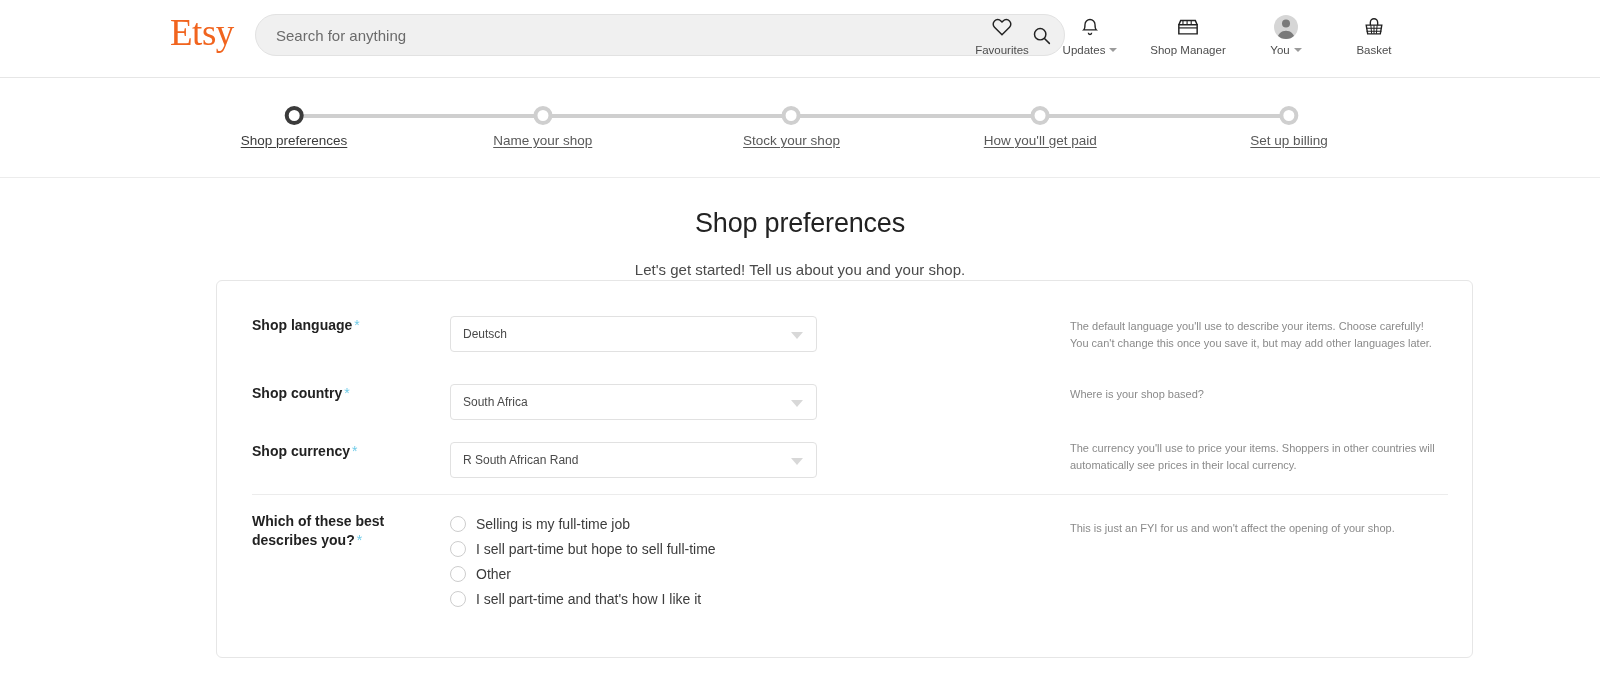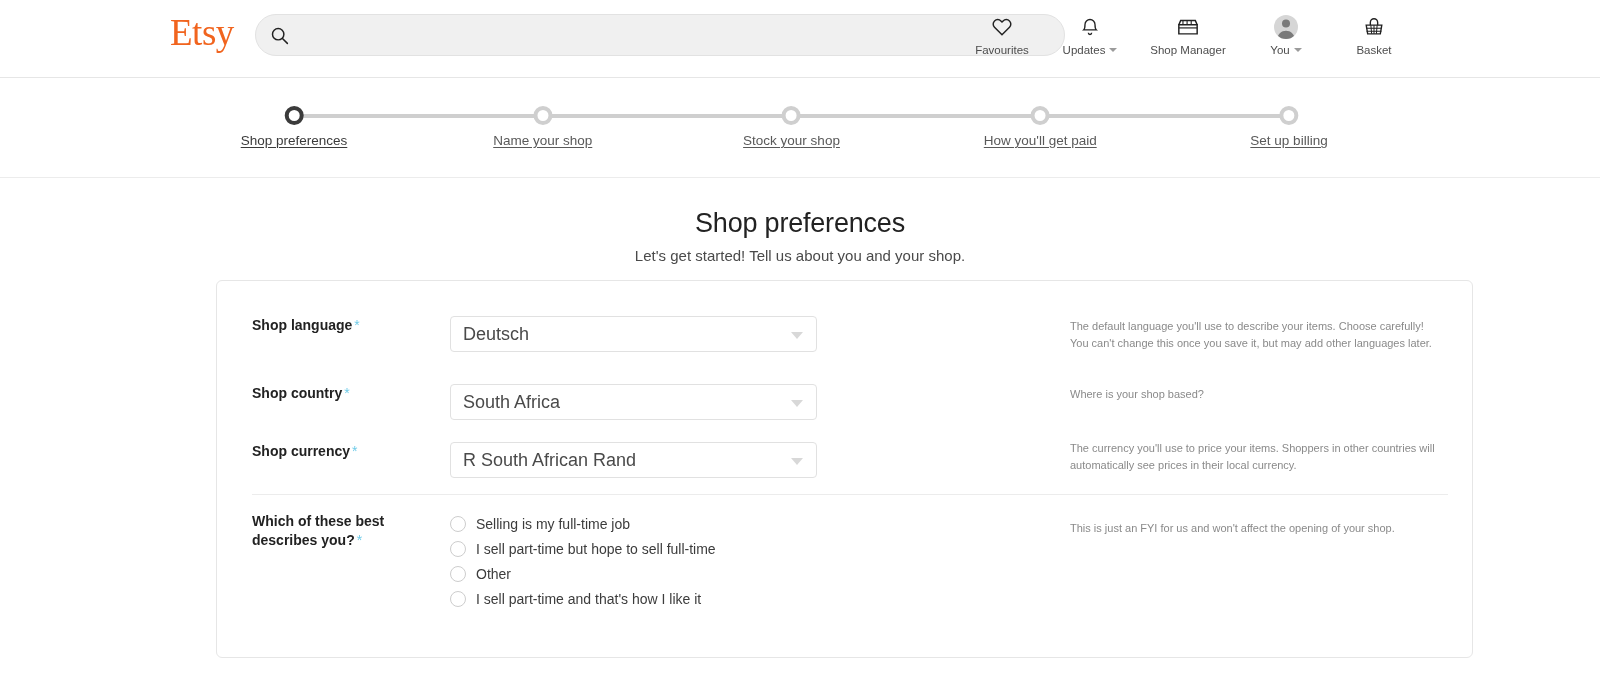--- a/index.html
+++ b/index.html
@@ -169,21 +169,21 @@
     text-align: center;
     padding-top: 30px;
   }
   .page-title {
     font-size: 27px;
     font-weight: 400;
     color: #222222;
     letter-spacing: -0.2px;
   }
   .page-sub {
-    margin-top: 8px;
+    margin-top: 22px;
     font-size: 15px;
     color: #4a4a4a;
   }
 
   
   .card {
     position: absolute;
     left: 173px;
     top: 280px;
     width: 1257px;
@@ -223,21 +223,21 @@
   .select-box {
     position: relative;
     width: 367px;
     height: 36px;
     border: 1px solid #e1e1e1;
     border-radius: 4px;
     background: #ffffff;
     display: flex;
     align-items: center;
     padding: 0 12px;
-    font-size: 18px;
+    font-size: 12px;
     color: #4a4a4a;
     cursor: pointer;
   }
   .select-arrow {
     position: absolute;
     right: 13px;
     top: 50%;
     margin-top: -2px;
     width: 0; height: 0;
     border-left: 6px solid transparent;
@@ -284,20 +284,21 @@
   }
 </style>
 </head>
 <body>
 
 <div class="header">
 
   <div class="etsy-logo">Etsy</div>
 
   <div class="search-wrap">
+    <input class="search-input" type="text" placeholder="Search for anything" style="">
     <div class="search-icon">
       <svg width="21" height="21" viewBox="0 0 24 24" fill="none" stroke="#222" stroke-width="1.7">
         <circle cx="10.5" cy="10.5" r="6.5"></circle>
         <line x1="15.4" y1="15.4" x2="21" y2="21" stroke-linecap="round"></line>
       </svg>
     </div>
   </div>
 
   <div class="nav-icons">
 

